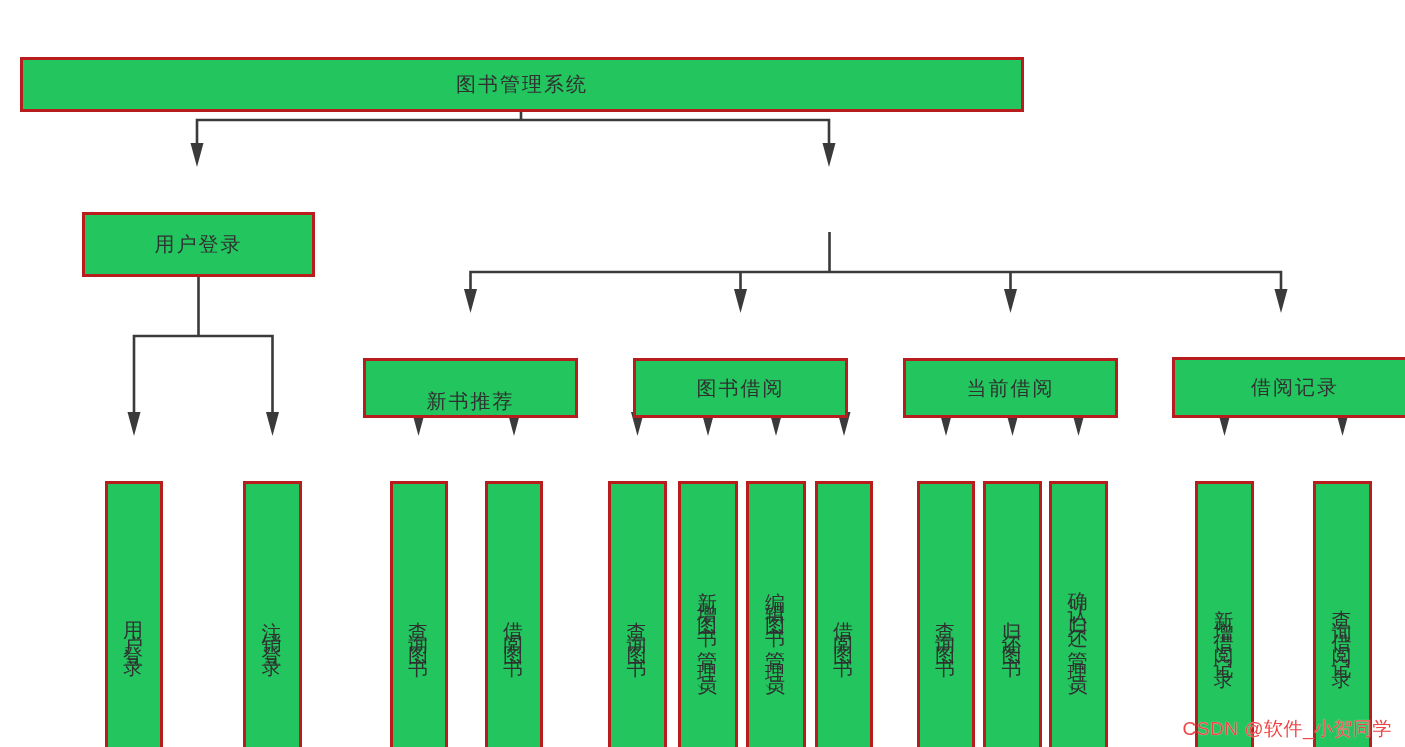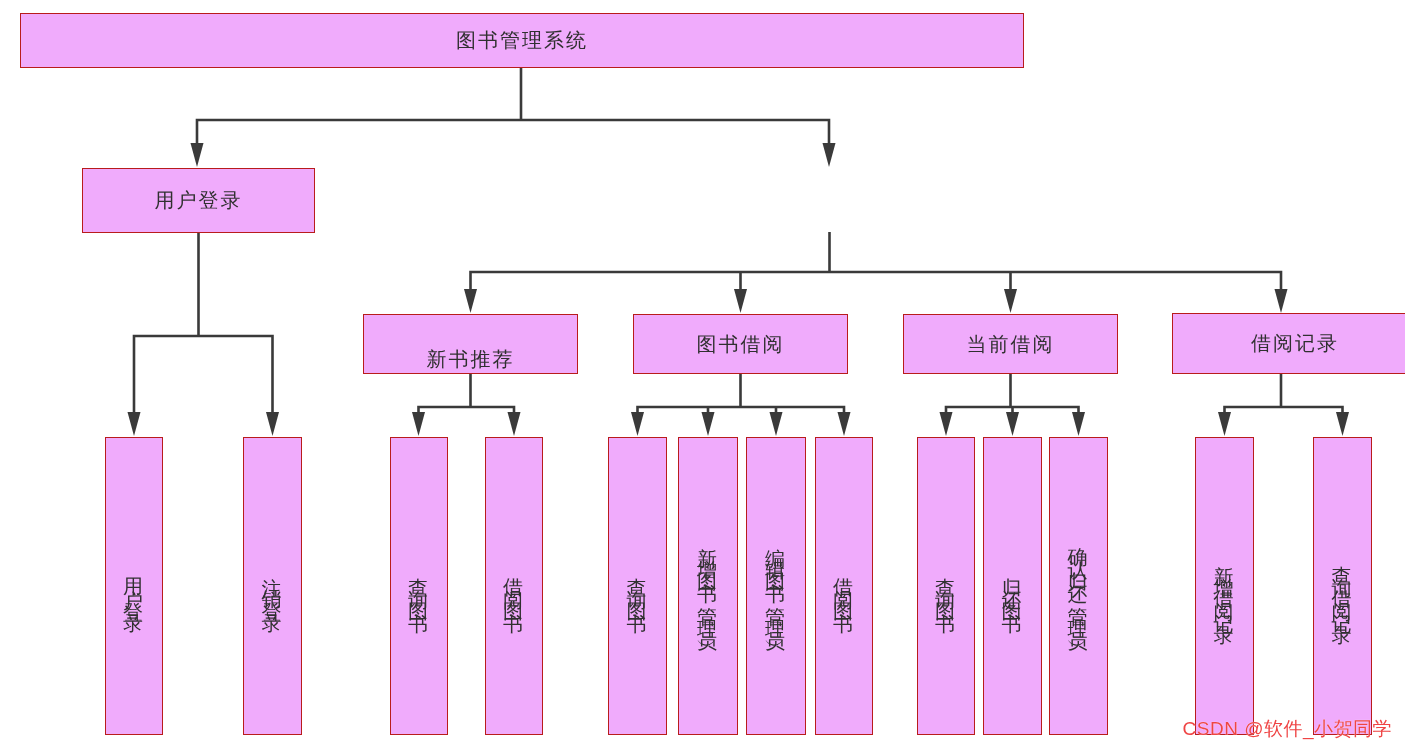--- a/index.html
+++ b/index.html
@@ -14,29 +14,30 @@
     width: 1405px; height: 747px;
     background: #ffffff;
   }
   svg.wires {
     position: absolute; left: 0; top: 0;
     width: 1405px; height: 747px;
     pointer-events: none;
   }
   .node {
     position: absolute;
-    border: 1px solid #b91c1c;
-    background: #f0abfc;
+    border: 3px solid #b91c1c;
+    background: #22c55e;
     display: flex;
     align-items: center;
     justify-content: center;
     color: #303030;
     font-size: 20px;
     letter-spacing: 2px;
     z-index: 2;
+    margin-top: 44px;
   }
   .node .lbl { white-space: nowrap; }
   .vnode {
     writing-mode: vertical-rl;
     text-orientation: mixed;
     letter-spacing: 12px;
     overflow: hidden;
   }
   .vnode .lbl { white-space: normal; }
   .watermark {

